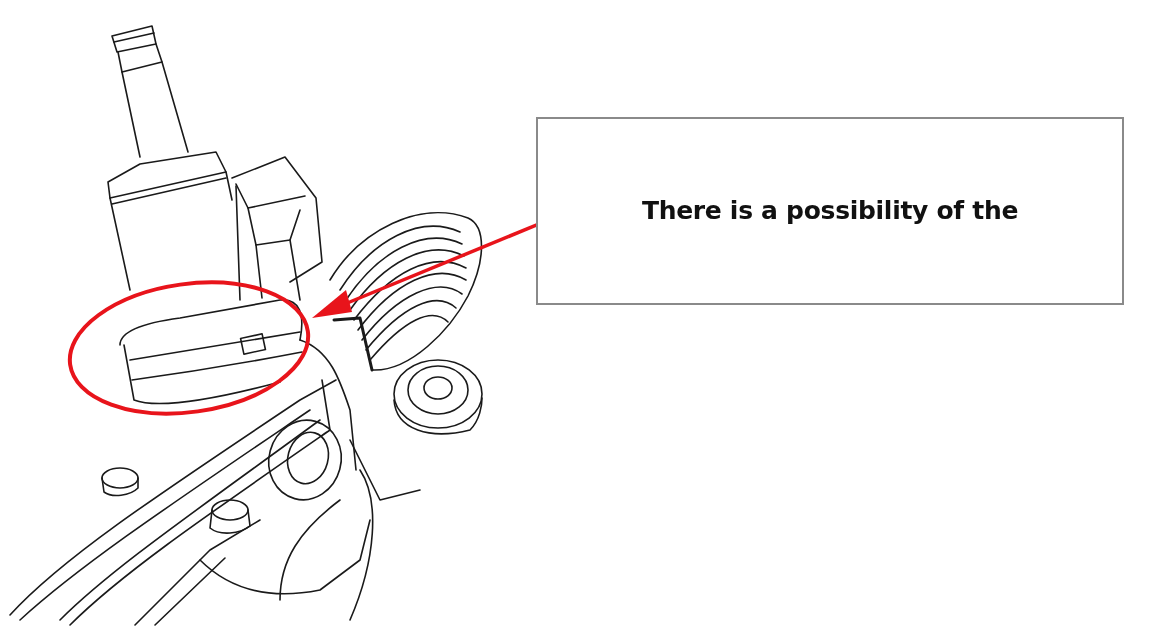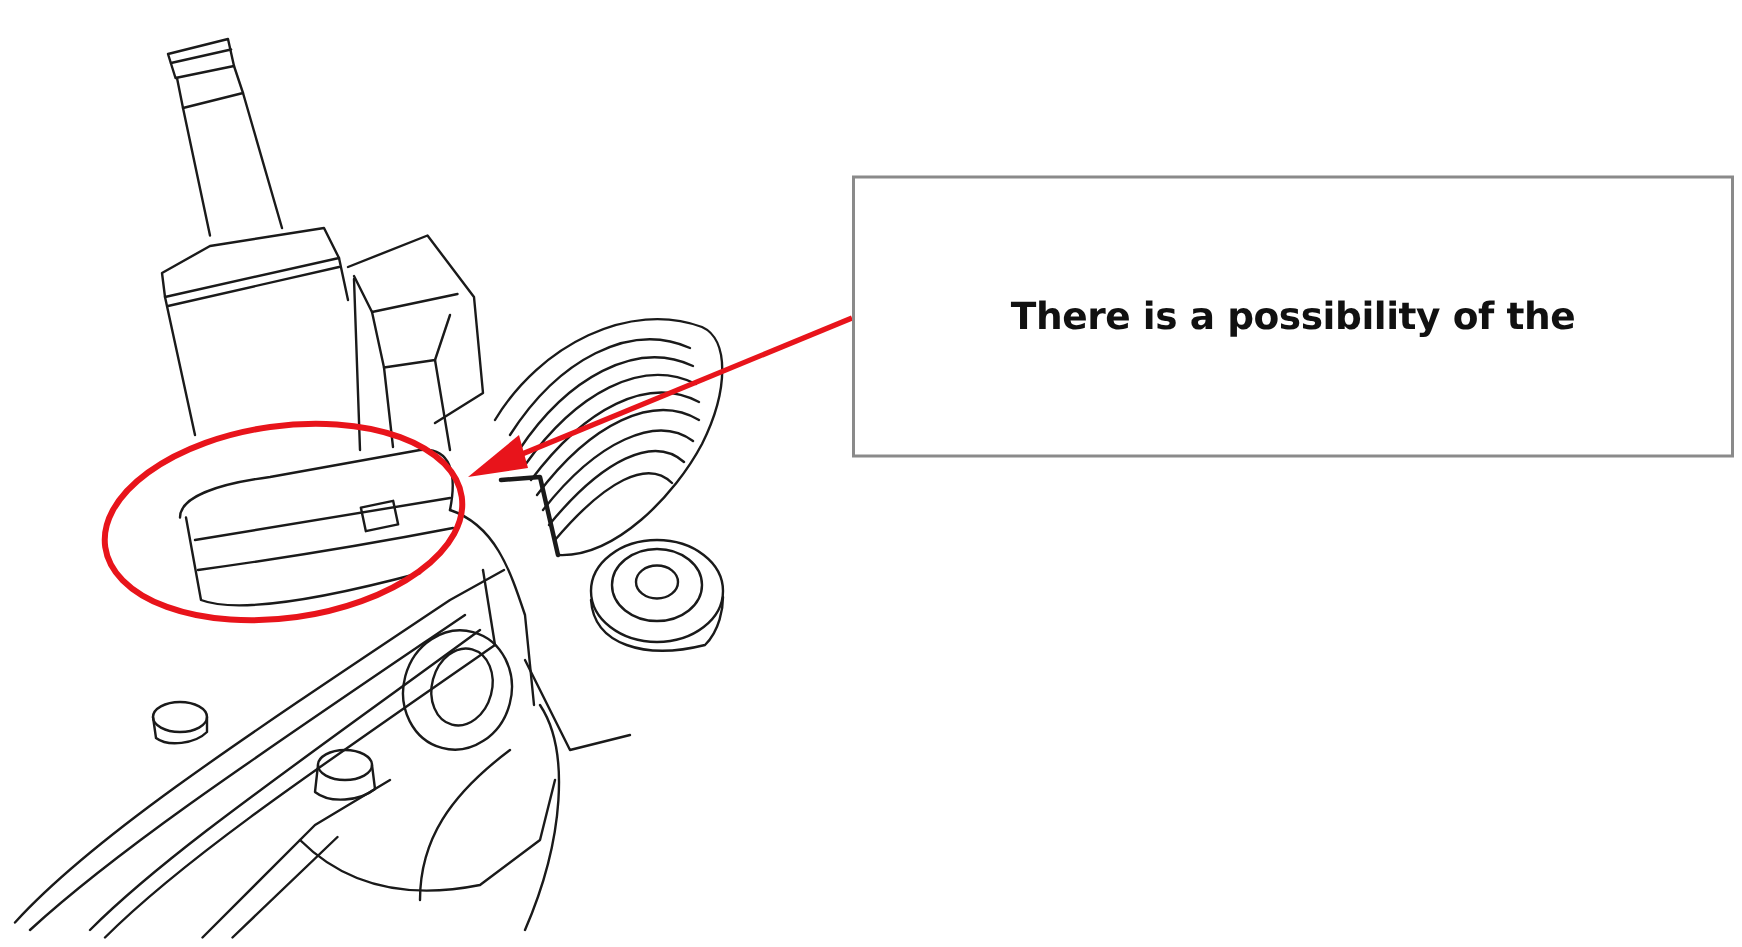--- a/index.html
+++ b/index.html
@@ -1,19 +1,19 @@
 <!DOCTYPE html>
 <html><head>
 <meta charset="utf-8">
 <style>
   html, body { margin:0; padding:0; background:#ffffff; }
   body { width:1161px; height:631px; position:relative; overflow:hidden; font-family:"Liberation Sans", sans-serif; }
   #figure { position:absolute; left:0; top:0; width:1161px; height:631px; }
   #callout {
-    position:absolute; left:568px; top:117px; width:588px; height:188px;
+    position:absolute; left:536px; top:117px; width:588px; height:188px;
     box-sizing:border-box; border:2px solid #8a8a8a; background:#fff;
     display:flex; align-items:center; justify-content:center; text-align:center;
   }
   #callout-text {
     font-family:"DejaVu Sans", sans-serif; font-weight:bold; font-size:25px; line-height:42px;
     color:#111; letter-spacing:-0.3px;
   }
   #callout-text span { display:block; }
 </style>
 </head>

